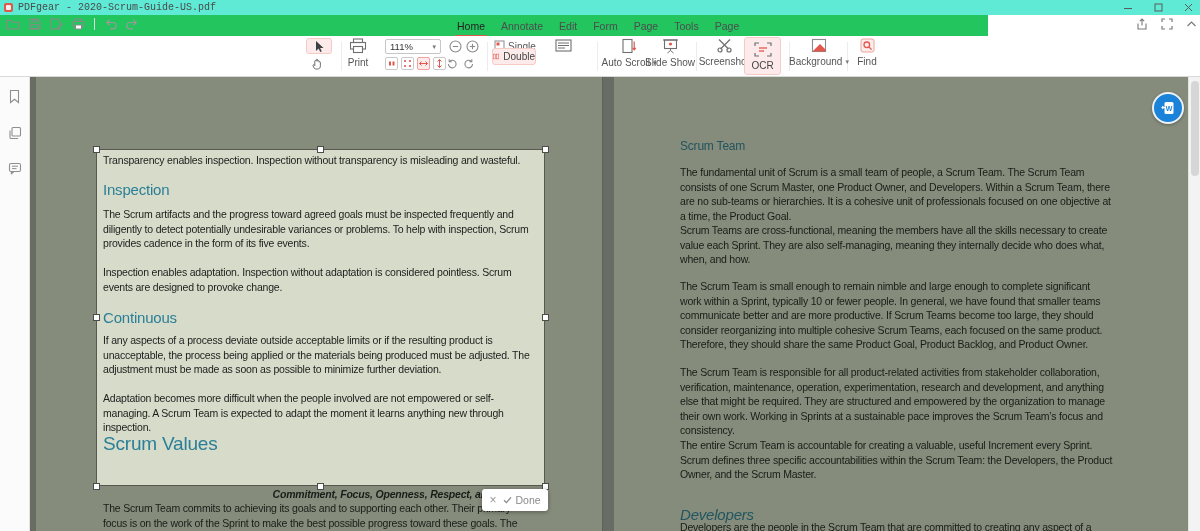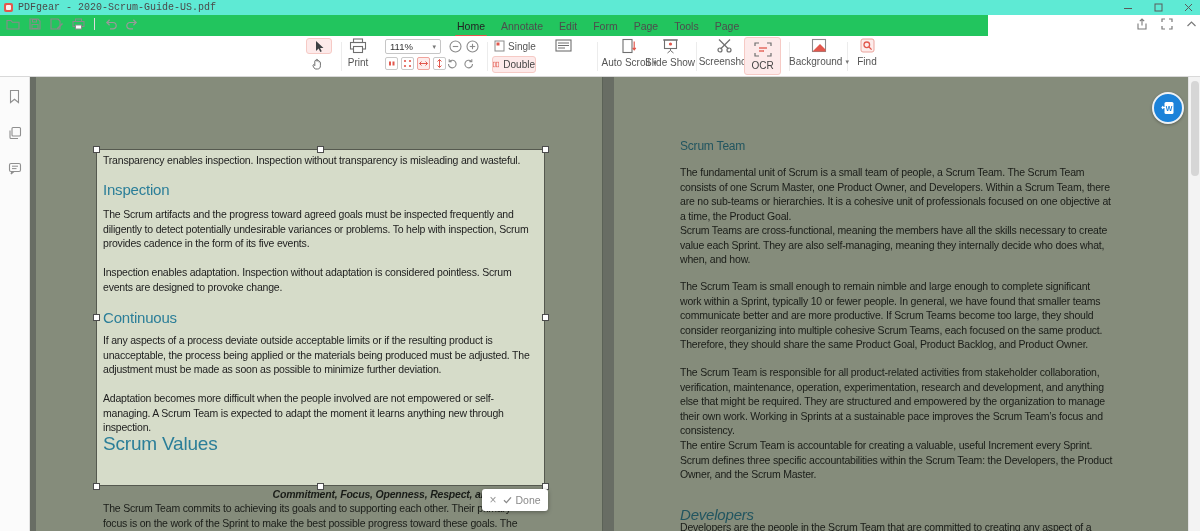--- a/index.html
+++ b/index.html
@@ -28,21 +28,21 @@
   .hand-icon { position:absolute; left:311px; top:21px; }
   .zoom-combo { position:absolute; left:385px; top:3px; width:56px; height:15px; border:1px solid #c6c6c6; border-radius:2px; background:#fff; display:flex; align-items:center; justify-content:space-between; padding:0 4px; }
   .zoom-combo .val { font-size:9.5px; color:#333; }
   .caret { font-size:7px; color:#777; }
   .circle-btn { position:absolute; top:4px; }
   .fit-row { position:absolute; left:385px; top:21px; display:flex; gap:3px; }
   .fit-icon { width:13px; height:13px; border:1px solid #c9c9c9; border-radius:2px; background:#fff; position:relative; }
   .fit-icon.hl { border:1px solid #f0a39c; background:#fdeceb; }
   .rot { position:absolute; top:22px; }
   .view-single { position:absolute; left:494px; top:4px; display:flex; gap:3px; align-items:center; }
-  .double-tile { position:absolute; left:492px; top:20px; width:44px; height:17px; display:flex; gap:4px; align-items:center; justify-content:center; }
+  .double-tile { position:absolute; left:492px; top:12px; width:44px; height:17px; display:flex; gap:4px; align-items:center; justify-content:center; }
   .ocr-tile { position:absolute; left:744px; top:1px; width:37px; height:38px; display:flex; flex-direction:column; align-items:center; justify-content:center; gap:3px; }
   .label-caret { display:flex; align-items:center; gap:3px; }
   .sidebar { position:absolute; left:0; top:77px; width:30px; height:454px; background:#fbfbfb; border-right:1px solid #e2e2e2; display:flex; flex-direction:column; align-items:center; padding-top:12px; gap:22px; }
   .canvas { position:absolute; left:30px; top:77px; width:1158px; height:454px; background:#a4a8a1; overflow:hidden; }
   .page { position:absolute; top:0; height:454px; background:#d6dcc9; }
   .page-left { left:6px; width:566px; box-shadow:1px 0 0 #8e948a; }
   .page-right { left:584px; width:574px; }
   .doc-text { position:absolute; font-size:10.5px; line-height:14.5px; letter-spacing:-0.2px; color:#1d1d1d; width:434px; }
   .doc-h { position:absolute; color:#2b7e98; letter-spacing:-0.2px; }
   .selection { position:absolute; left:66px; top:72px; width:449px; height:337px; border:1px solid #55594f; box-shadow:0 0 0 1600px rgba(22,28,16,0.42); z-index:5; }

